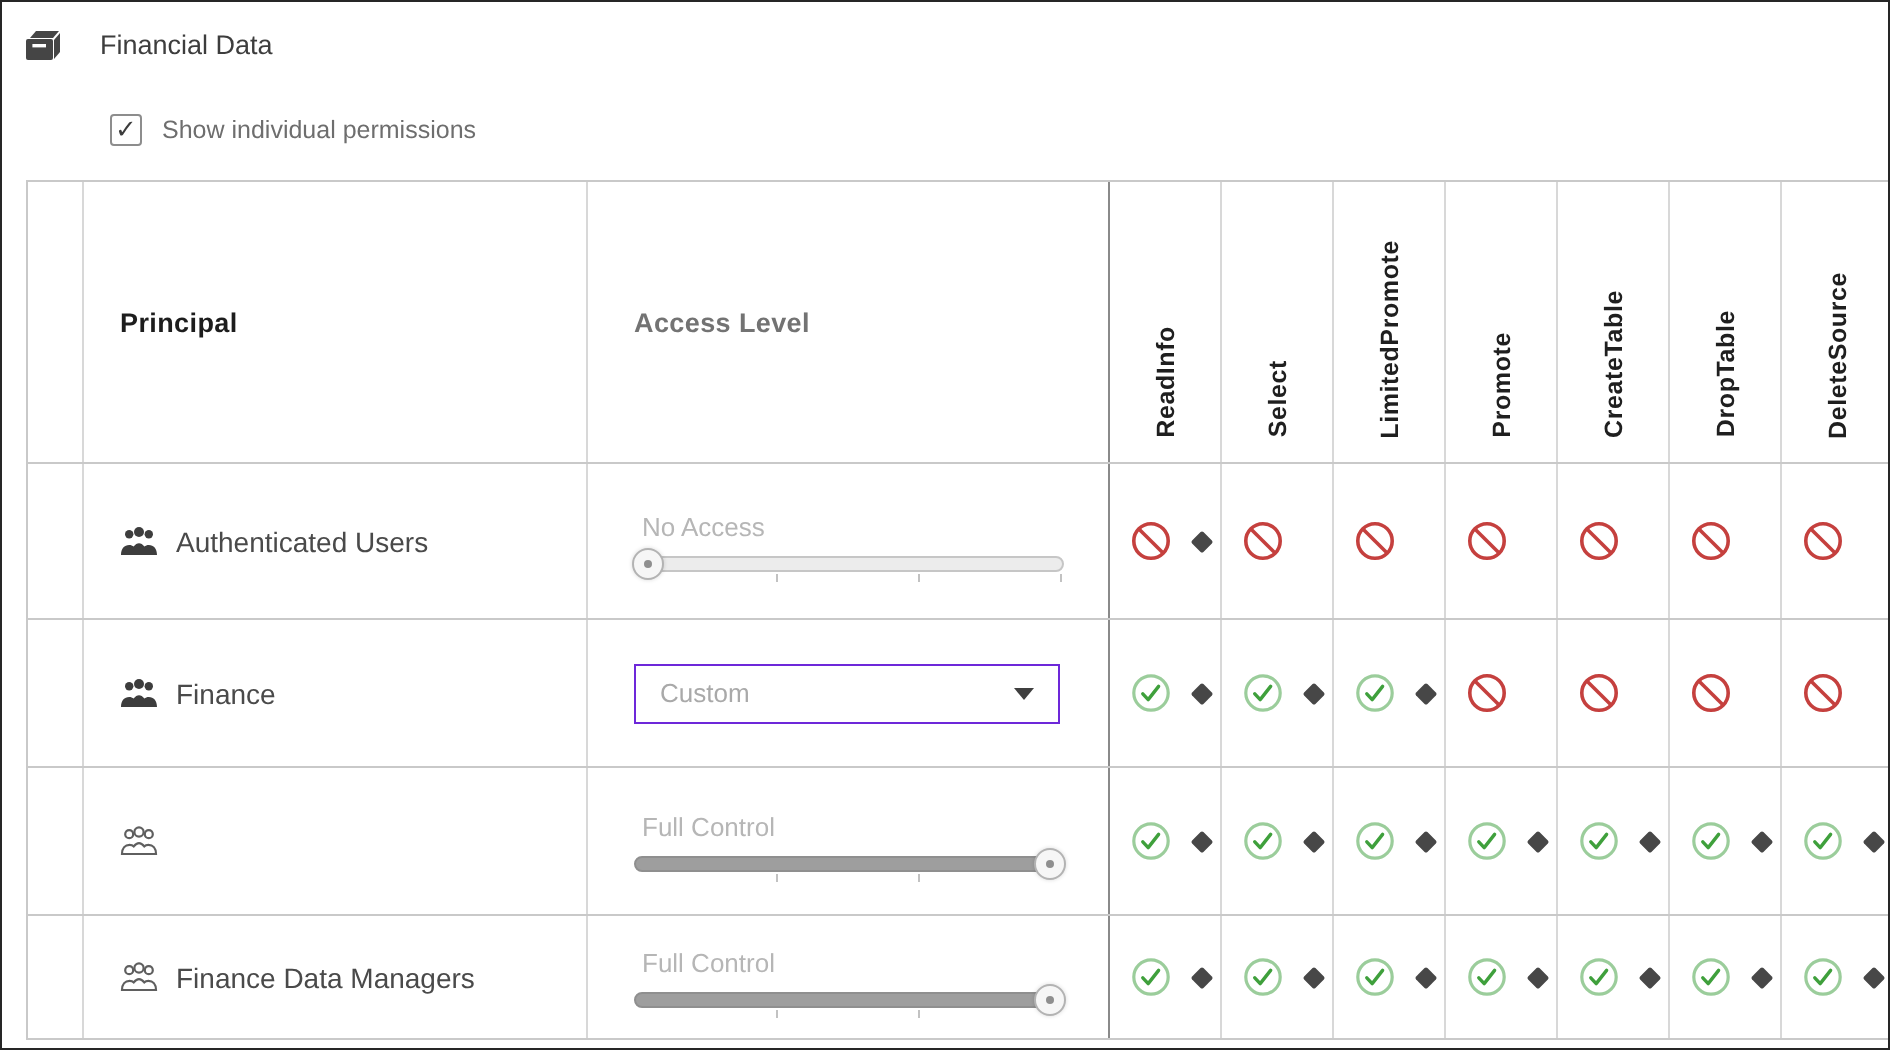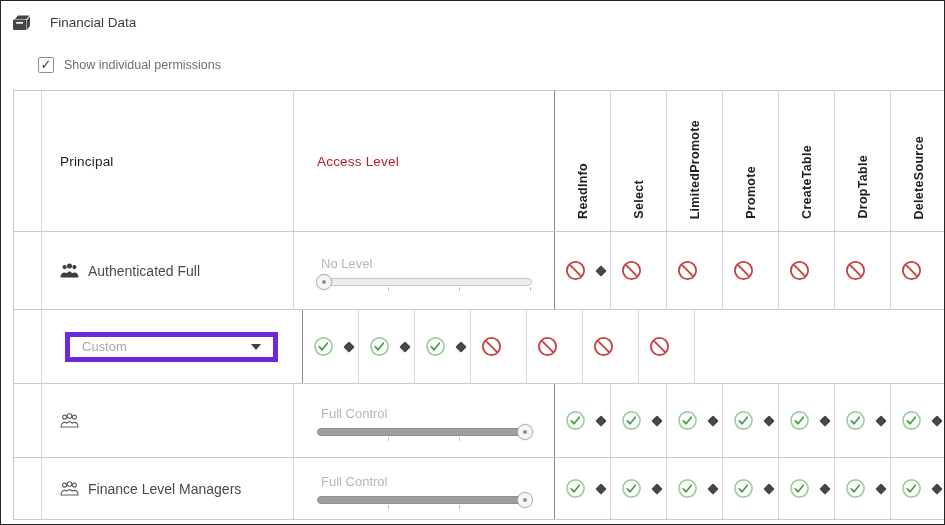--- a/index.html
+++ b/index.html
@@ -6,56 +6,56 @@
   body{
     width:945px;height:525px;box-sizing:border-box;
     border:1px solid #262626;background:#ffffff;overflow:hidden;
     font-family:"Liberation Sans","DejaVu Sans",sans-serif;
     color:#464646;
   }
   
   .app-header{display:flex;align-items:center;gap:19px;padding:10px 0 0 11px;height:22px;}
   .app-title{font-size:13.5px;color:#3d3d3d;}
   
-  .cb-row{display:flex;align-items:center;gap:10px;margin:24px 0 0 37px;height:16px;}
+  .cb-row{display:flex;align-items:center;gap:10px;margin:24px 0 0 54px;height:16px;}
   .checkbox{width:14px;height:14px;border:1px solid #8d8d8d;border-radius:2px;
     display:flex;align-items:center;justify-content:center;background:#fff;cursor:pointer;}
   .checkbox.checked::after{content:"\2713";font-size:13px;font-weight:bold;color:#3c3c3c;line-height:1;margin-top:-2px;}
   .cb-label{font-size:12.5px;color:#6e6e6e;}
   
   .tbl{margin:17px 0 0 12px;width:940px;border-top:1px solid #c9c9c9;border-left:1px solid #c9c9c9;}
   .tr{display:flex;border-bottom:1px solid #c9c9c9;background:#fff;}
   .td{border-right:1px solid #d8d8d8;box-sizing:border-box;display:flex;align-items:center;}
   .c-sel{width:28px;}
   .c-principal{width:252px;padding-left:18px;gap:9px;}
   .c-access{width:261px;border-right:1px solid #8a8a8a;padding-left:23px;}
   .c-perm{width:56px;padding-left:10px;gap:11px;}
   .thead{height:140px;}
   .thead .td{align-items:center;}
   .thead .c-perm{align-items:flex-end;justify-content:center;padding:0 0 12px 0;gap:0;}
-  .hdr{font-size:13.5px;font-weight:normal;color:#1d1d1d;letter-spacing:.2px;}
-  .hdr.gray{color:#b91c1c;}
+  .hdr{font-size:13.5px;font-weight:bold;color:#1d1d1d;letter-spacing:.2px;}
+  .hdr.gray{color:#737373;}
   .vhdr{writing-mode:vertical-rl;transform:rotate(180deg);
     font-size:12.5px;font-weight:bold;color:#1f1f1f;letter-spacing:.3px;white-space:nowrap;}
   .r1{height:77px;} .r2{height:73px;} .r3{height:73px;} .r4{height:61px;}
   .pname{font-size:14px;color:#4a4a4a;white-space:nowrap;overflow:hidden;}
   
   .slider{position:relative;width:215px;cursor:pointer;}
   .slider-label{font-size:13px;color:#b6b6b6;margin:0 4px 7px 4px;}
   .slider-label.right{}
   .track{position:relative;height:6px;background:#ececec;border:1px solid #c6c6c6;border-radius:4px;}
   .track.filled{background:#9e9e9e;border-color:#8f8f8f;}
   .tick{position:absolute;top:8px;width:1px;height:4px;background:#c2c2c2;}
   .tick.t1{left:33%;} .tick.t2{left:66%;} .tick.t3{right:0;}
   .handle{position:absolute;top:-5px;width:14px;height:14px;border-radius:50%;
     background:#f6f6f6;border:1px solid #b3b3b3;box-shadow:0 0 2px rgba(0,0,0,.15);}
   .handle::after{content:"";position:absolute;left:5px;top:5px;width:4px;height:4px;border-radius:50%;background:#8f8f8f;}
   .handle.hleft{left:-2px;} .handle.hright{right:-2px;}
   
-  .dropdown{width:213px;height:30px;border:5px solid #6d28d9;box-sizing:border-box;
+  .dropdown{width:213px;height:30px;border:1px solid #6d28d9;box-sizing:border-box;
     display:flex;align-items:center;justify-content:space-between;padding:0 12px;cursor:pointer;background:#fff;}
   .dropdown .dd-text{font-size:13px;color:#a9a9a9;}
   .caret{width:0;height:0;border-left:5px solid transparent;border-right:5px solid transparent;border-top:6px solid #3f3f3f;}
   
   .diamond{width:8px;height:8px;background:#474747;transform:rotate(45deg);border-radius:1px;flex:0 0 auto;}
   .perm-svg{flex:0 0 auto;}
 </style>
 </head>
 <body>
 
@@ -109,25 +109,25 @@
 
   <div class="tr r1">
     <div class="td c-sel"></div>
     <div class="td c-principal">
       <svg width="19" height="15" viewBox="0 0 19 15">
         <circle cx="4.6" cy="4.1" r="2.1" fill="#3d3d3d"></circle>
           <circle cx="14.4" cy="4.1" r="2.1" fill="#3d3d3d"></circle>
           <circle cx="9.5" cy="3" r="2.5" fill="#3d3d3d"></circle>
         <path d="M0.5 14.5c0-3.2 1.7-5 4.1-5 .9 0 1.6.3 2.2.8.8-1.1 1.8-1.7 2.7-1.7s1.9.6 2.7 1.7c.6-.5 1.3-.8 2.2-.8 2.4 0 4.1 1.8 4.1 5z" fill="#3d3d3d"></path>
       </svg>
-      <span class="pname">Authenticated Full</span>
+      <span class="pname">Authenticated Users</span>
     </div>
     <div class="td c-access">
       <div class="slider">
-        <div class="slider-label">No Level</div>
+        <div class="slider-label">No Access</div>
         <div class="track">
           <span class="tick t1"></span>
           <span class="tick t2"></span>
           <span class="tick t3"></span>
           <div class="handle hleft"></div>
         </div>
       </div>
     </div>
     <div class="td c-perm">
         <svg class="perm-svg" width="21" height="21" viewBox="0 0 21 21">
@@ -169,20 +169,29 @@
     <div class="td c-perm">
         <svg class="perm-svg" width="21" height="21" viewBox="0 0 21 21">
           <circle cx="10.5" cy="10.5" r="8.6" fill="none" stroke="#c5403e" stroke-width="1.8"></circle>
           <line x1="4.7" y1="4.7" x2="16.3" y2="16.3" stroke="#c5403e" stroke-width="1.8"></line>
         </svg>
       </div>
   </div>
 
   <div class="tr r2">
     <div class="td c-sel"></div>
+    <div class="td c-principal">
+      <svg width="19" height="15" viewBox="0 0 19 15">
+        <circle cx="4.6" cy="4.1" r="2.1" fill="#3d3d3d"></circle>
+          <circle cx="14.4" cy="4.1" r="2.1" fill="#3d3d3d"></circle>
+          <circle cx="9.5" cy="3" r="2.5" fill="#3d3d3d"></circle>
+        <path d="M0.5 14.5c0-3.2 1.7-5 4.1-5 .9 0 1.6.3 2.2.8.8-1.1 1.8-1.7 2.7-1.7s1.9.6 2.7 1.7c.6-.5 1.3-.8 2.2-.8 2.4 0 4.1 1.8 4.1 5z" fill="#3d3d3d"></path>
+      </svg>
+      <span class="pname">Finance</span>
+    </div>
     <div class="td c-access">
       <div class="dropdown">
         <span class="dd-text">Custom</span>
         <span class="caret"></span>
       </div>
     </div>
     <div class="td c-perm">
         <svg class="perm-svg" width="21" height="21" viewBox="0 0 21 21">
           <circle cx="10.5" cy="10.5" r="8.6" fill="none" stroke="#9bcd9b" stroke-width="1.6"></circle>
           <path d="M6.4 10.9l2.7 2.9 5.2-6.6" fill="none" stroke="#3fa03c" stroke-width="1.7" stroke-linecap="round" stroke-linejoin="round"></path>
@@ -302,21 +311,21 @@
 
   <div class="tr r4">
     <div class="td c-sel"></div>
     <div class="td c-principal">
       <svg width="19" height="15" viewBox="0 0 19 15">
         <circle cx="4.6" cy="4.1" r="2" fill="none" stroke="#5f5f5f" stroke-width="1.1"></circle>
           <circle cx="14.4" cy="4.1" r="2" fill="none" stroke="#5f5f5f" stroke-width="1.1"></circle>
           <circle cx="9.5" cy="3" r="2.3" fill="none" stroke="#5f5f5f" stroke-width="1.1"></circle>
         <path d="M1 14c0-3 1.6-4.6 3.8-4.6.9 0 1.6.3 2.1.8.8-1 1.7-1.6 2.6-1.6s1.8.6 2.6 1.6c.5-.5 1.2-.8 2.1-.8 2.2 0 3.8 1.6 3.8 4.6z" fill="none" stroke="#5f5f5f" stroke-width="1.1"></path>
       </svg>
-      <span class="pname">Finance Level Managers</span>
+      <span class="pname">Finance Data Managers</span>
     </div>
     <div class="td c-access">
       <div class="slider">
         <div class="slider-label right">Full Control</div>
         <div class="track filled">
           <span class="tick t1"></span>
           <span class="tick t2"></span>
           <div class="handle hright"></div>
         </div>
       </div>

